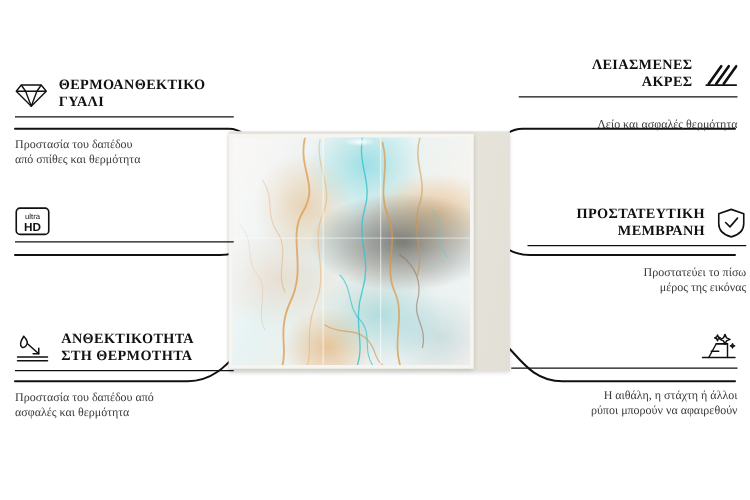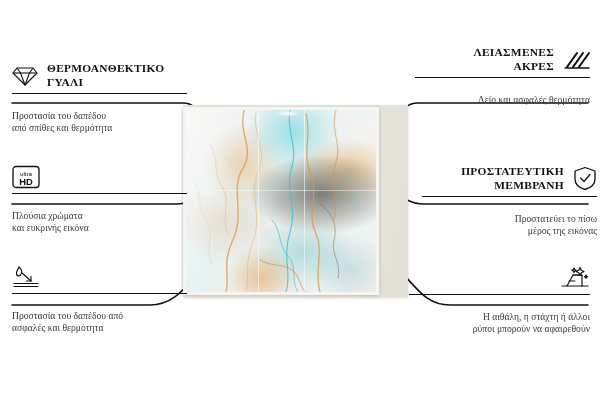--- a/index.html
+++ b/index.html
@@ -160,35 +160,35 @@
 
   <div class="feat left f-l2">
     <div class="hd">
       <svg class="ico" width="28" height="24" viewBox="0 0 28 24">
         <rect x="1" y="1.5" width="26" height="21" rx="3" fill="none" stroke="#111" stroke-width="1.3"></rect>
         <text x="14" y="10.5" font-family="Liberation Sans, sans-serif" font-size="6.2" text-anchor="middle" fill="#111">ultra</text>
         <text x="14" y="19.5" font-family="Liberation Sans, sans-serif" font-size="9.4" font-weight="bold" text-anchor="middle" fill="#111">HD</text>
       </svg>
     </div>
     <div class="rule"></div>
-    <div class="desc">Πλούσια χρώματα
-και ευκρινής εικόνα</div>
   </div>
 
   <div class="feat left f-l3">
     <div class="hd">
       <svg class="ico" width="28" height="24" viewBox="0 0 28 24">
         <g fill="none" stroke="#111" stroke-width="1.2" stroke-linecap="round" stroke-linejoin="round">
           <path d="M7,2 C10,5 10.5,8 8.5,10 C6.5,12 4,10.5 4.5,7.5 C4.8,5.6 6,3.6 7,2 Z"></path>
           <path d="M10,8 L19,16"></path>
           <path d="M14.5,16 L19,16 L19,11.5"></path>
           <path d="M2,18.5 L26,18.5"></path>
           <path d="M2,21.5 L26,21.5"></path>
         </g>
       </svg>
+      <div class="title">ΑΝΘΕΚΤΙΚΟΤΗΤΑ
+ΣΤΗ ΘΕΡΜΟΤΗΤΑ</div>
     </div>
     <div class="rule"></div>
     <div class="desc">Προστασία του δαπέδου από
 ασφαλές και θερμότητα</div>
   </div>
 
   <div class="feat right f-r1">
     <div class="hd">
       <div class="title">ΛΕΙΑΣΜΕΝΕΣ
 ΑΚΡΕΣ</div>

